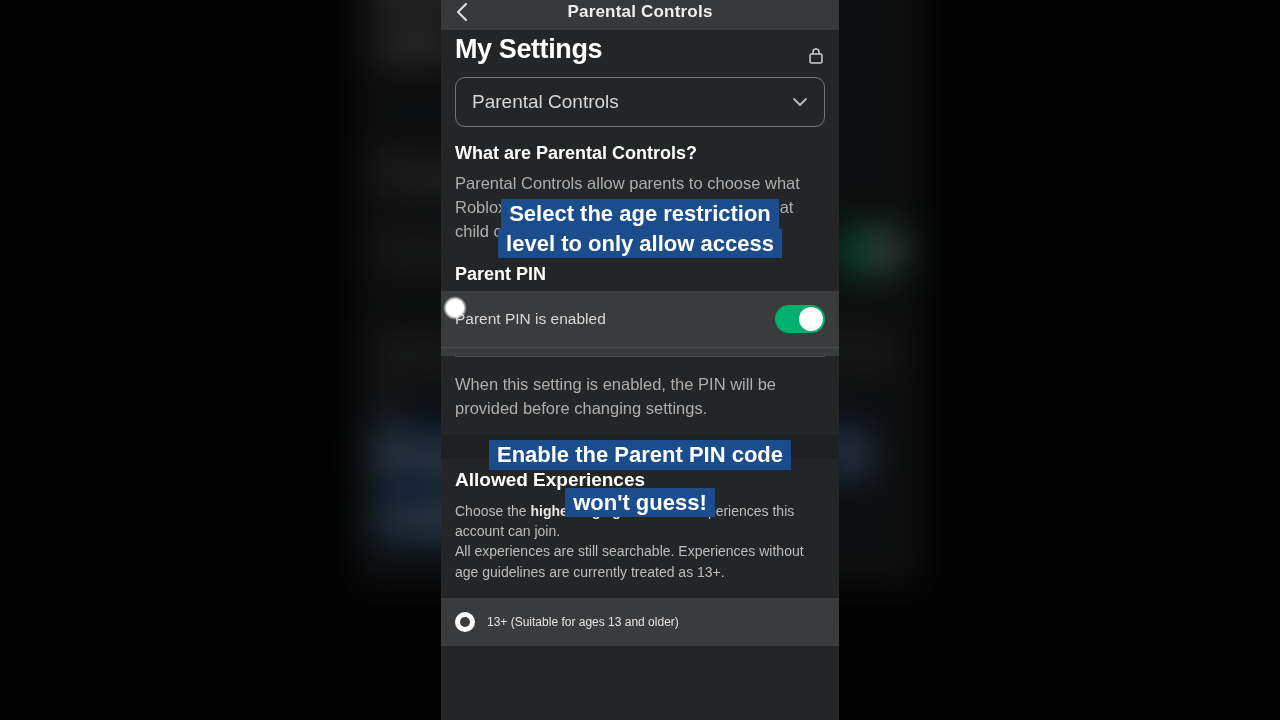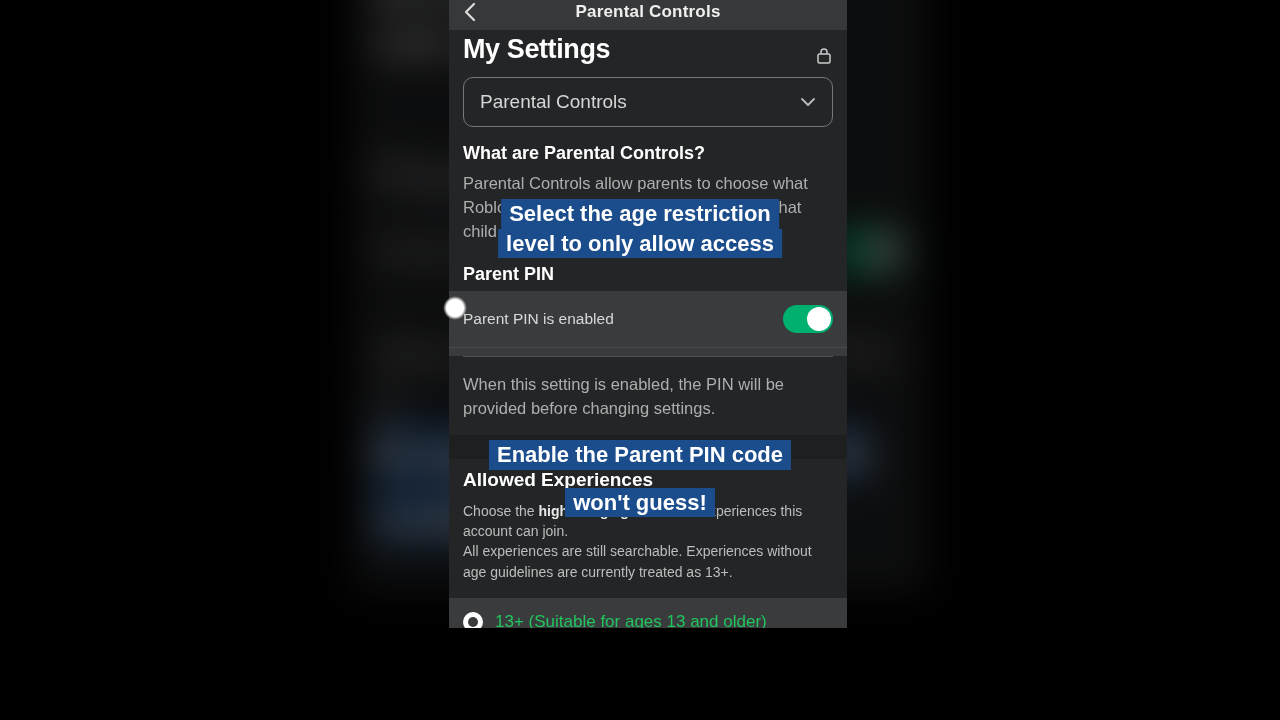--- a/index.html
+++ b/index.html
@@ -32,28 +32,27 @@
     .bg-phone .bg-row { padding: 20px 0; border-bottom: 1px solid #555; display:flex; justify-content:space-between; align-items:center;}
     .bg-toggle { width: 70px; height: 40px; background: #00b06f; border-radius: 20px; position: relative; }
     .bg-toggle::after { content:""; position:absolute; right:4px; top:4px; width:32px; height:32px; background:#ccc; border-radius:50%; }
     
     .phone {
       position: absolute;
       left: 50%;
       top: 0;
       transform: translateX(-50%);
       width: 398px;
-      height: 628px;
+      height: 720px;
       background: #232527;
       color: #e6e6e6;
       z-index: 10;
       display: flex;
       flex-direction: column;
       overflow: hidden;
-      margin-left: 8px;
     }
     .titlebar {
       height: 30px;
       background: rgba(56,58,60,0.92);
       display: flex;
       align-items: center;
       justify-content: center;
       position: relative;
       flex-shrink: 0;
     }
@@ -213,22 +212,22 @@
       position: relative;
     }
     .radio::after {
       content:"";
       position: absolute;
       inset: 3px;
       background: #393b3d;
       border-radius: 50%;
     }
     .option-label {
-      font-size: 17px;
-      color: #22c55e;
+      font-size: 12px;
+      color: #e5e5e5;
     }
     
     .overlay {
       position: absolute;
       left: 50%;
       transform: translateX(-50%);
       z-index: 30;
       text-align: center;
       font-weight: 700;
       color: #fff;

